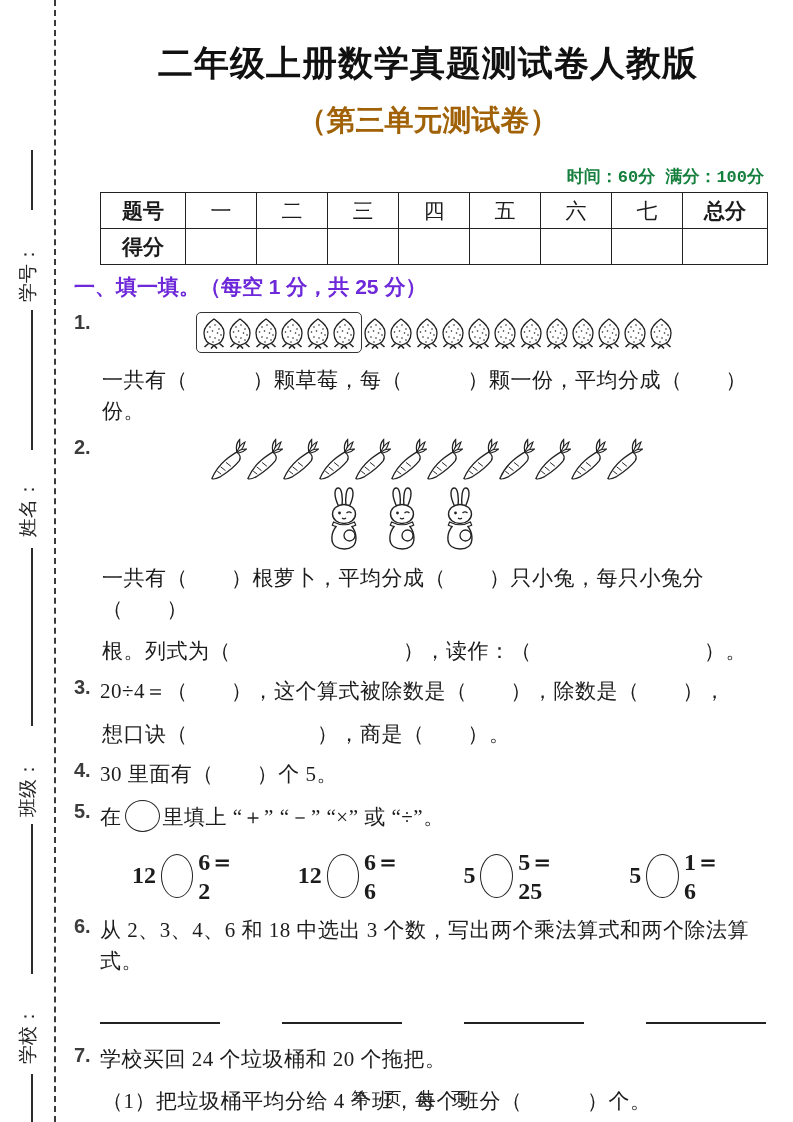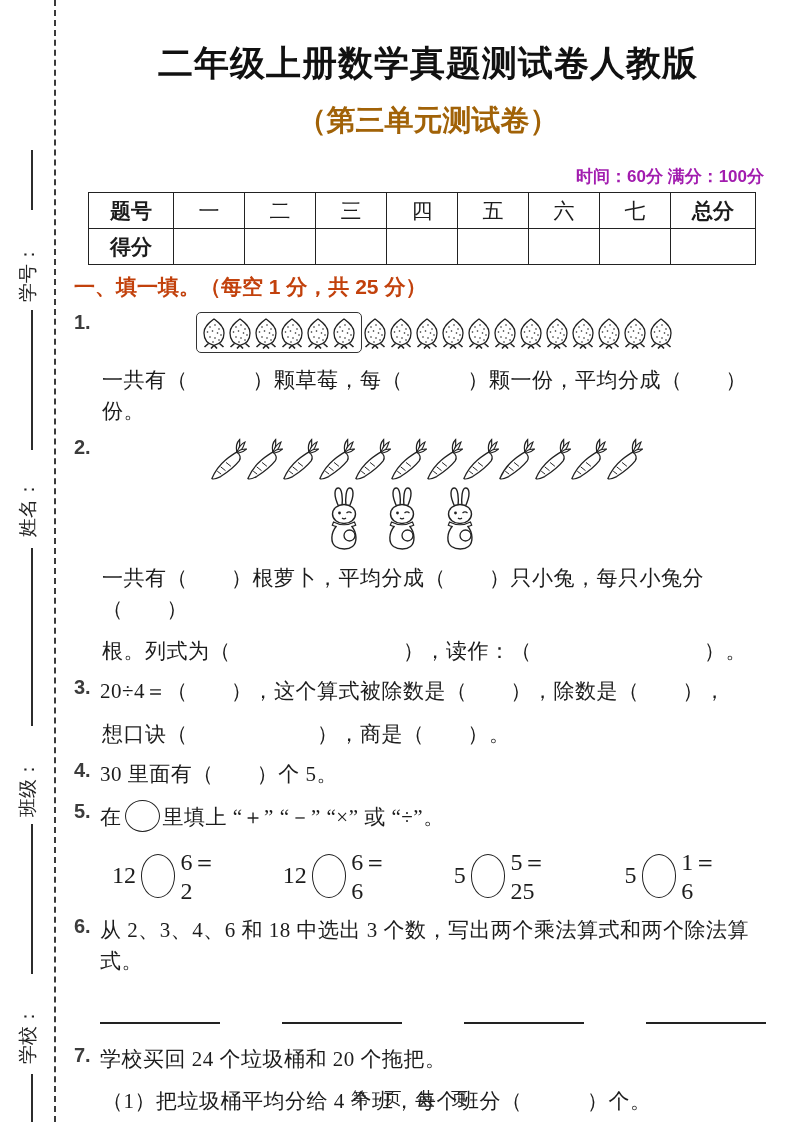--- a/index.html
+++ b/index.html
@@ -22,30 +22,30 @@
   .mlabel{position:absolute;left:15px;transform:rotate(-90deg);transform-origin:0 0;
           font-size:19px;white-space:nowrap;color:#222;}
   .ml1{top:302px;} .ml2{top:537px;} .ml3{top:817px;} .ml4{top:1064px;}
 
   
   #content{position:absolute;left:72px;top:0;width:712px;}
   .title{margin-top:40px;text-align:center;font-family:var(--sans);font-weight:900;
          font-size:35px;letter-spacing:1px;color:#111;}
   .subtitle{margin-top:14px;text-align:center;font-family:var(--sans);font-weight:900;
             font-size:29px;color:#a16207;}
-  .meta{margin:24px 20px 4px 0;text-align:right;font-family:Liberation Sans, sans-serif;font-weight:700;
-        font-size:17px;color:#a21caf;}
-
-  table.score{border-collapse:collapse;margin-left:16px;}
+  .meta{margin:24px 20px 4px 0;text-align:right;font-family:Liberation Mono, monospace;font-weight:700;
+        font-size:17px;color:#15803d;}
+
+  table.score{border-collapse:collapse;margin-left:28px;}
   table.score td{border:1.6px solid #222;height:35px;text-align:center;font-size:21px;padding:0;}
   td.c-label{width:84px;font-weight:700;}
   td.c-num{width:70px;}
   td.c-total{width:84px;font-weight:700;}
 
-  .sec-head{margin:8px 0 0 2px;font-family:var(--sans);font-weight:700;font-size:21px;color:#c2410c;}
+  .sec-head{margin:8px 0 0 2px;font-family:var(--sans);font-weight:700;font-size:21px;color:#6d28d9;}
 
   .qrow{display:flex;align-items:flex-start;margin-top:10px;}
   .qnum{flex:none;width:26px;margin-left:2px;font-family:var(--sans);font-weight:700;
         font-size:20px;color:#3c3c3c;}
   .qtext{font-size:21px;line-height:1.45;letter-spacing:0.5px;}
   .indent{margin:12px 0 0 30px;}
 
   
   .berry-strip{display:flex;align-items:center;margin-left:96px;}
   .berry-box{display:flex;border:1.6px solid #333;border-radius:5px;padding:3px 4px;}
@@ -53,21 +53,21 @@
   .berry-box svg,.berry-rest svg{display:block;}
 
   
   .carrot-strip{display:flex;margin-left:108px;}
   .carrot-strip svg{display:block;margin-right:-3px;}
   .rabbit-row{display:flex;gap:12px;margin:2px 0 0 250px;}
 
   
   .circle-sm{display:inline-block;width:33px;height:30px;border:1.6px solid #222;
              border-radius:50%;vertical-align:-8px;margin:0 3px;}
-  .eq-row{display:flex;align-items:center;gap:0;margin:14px 0 0 40px;font-size:24px;}
+  .eq-row{display:flex;align-items:center;gap:0;margin:14px 0 0 60px;font-size:24px;font-weight:bold;}
   .eq{display:flex;align-items:center;margin-right:58px;}
   .op-circle{display:inline-block;width:35px;height:42px;border:1.6px solid #222;
              border-radius:50%;margin:0 5px;}
 
   
   .blank-row{display:flex;margin:30px 0 0 28px;gap:62px;}
   .blank-line{flex:none;width:120px;height:1em;border-bottom:2.2px solid #222;}
 
   .footer{position:absolute;bottom:12px;left:16px;width:793px;text-align:center;
           font-size:17px;letter-spacing:6px;color:#222;}

